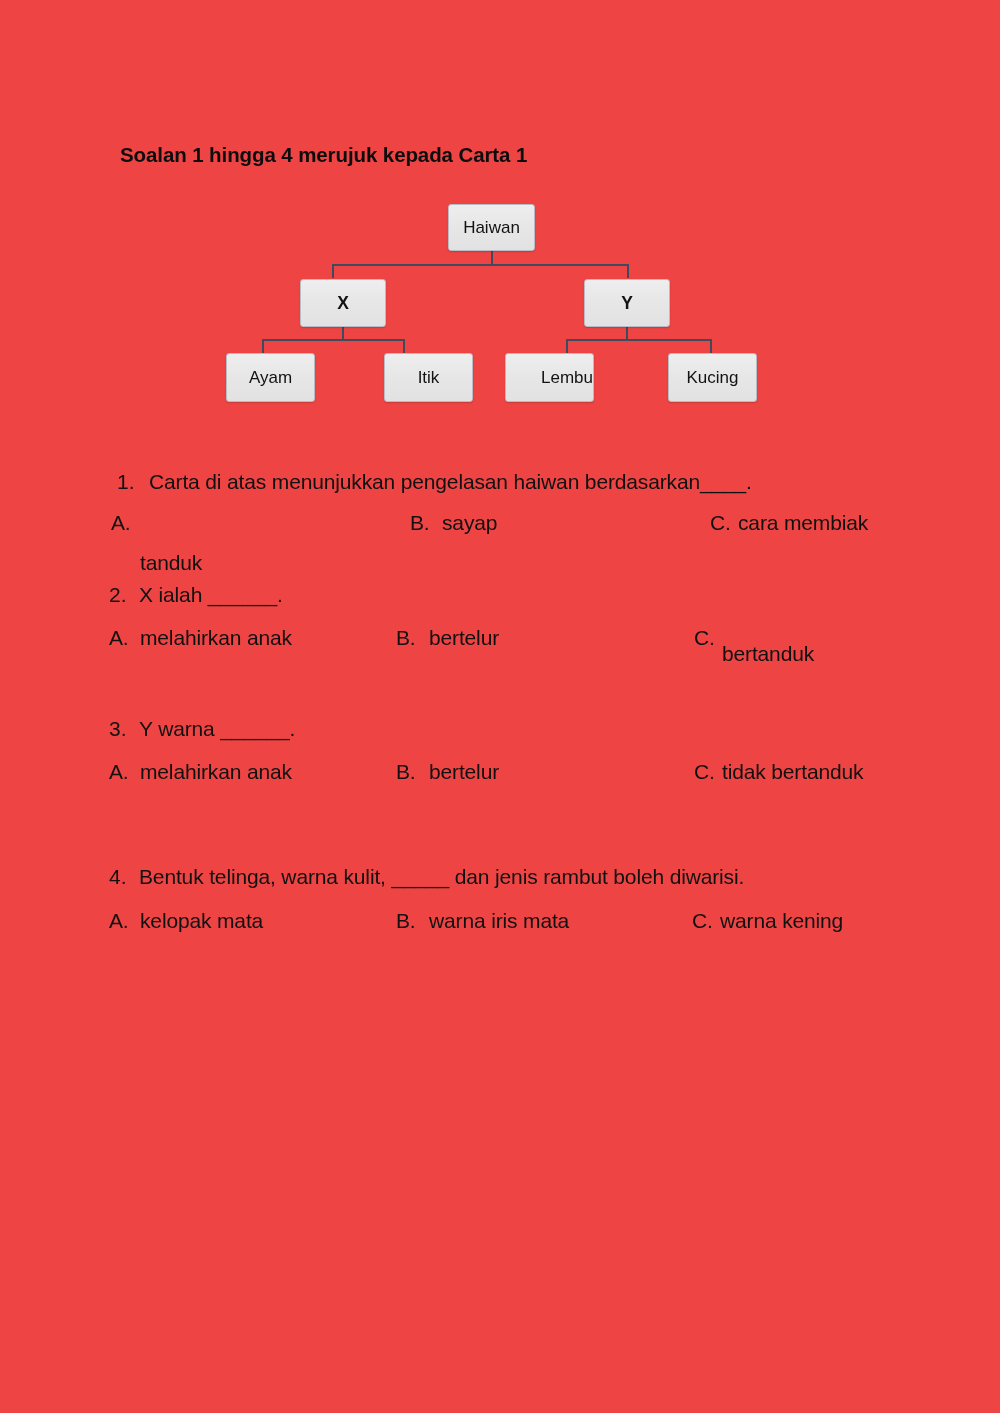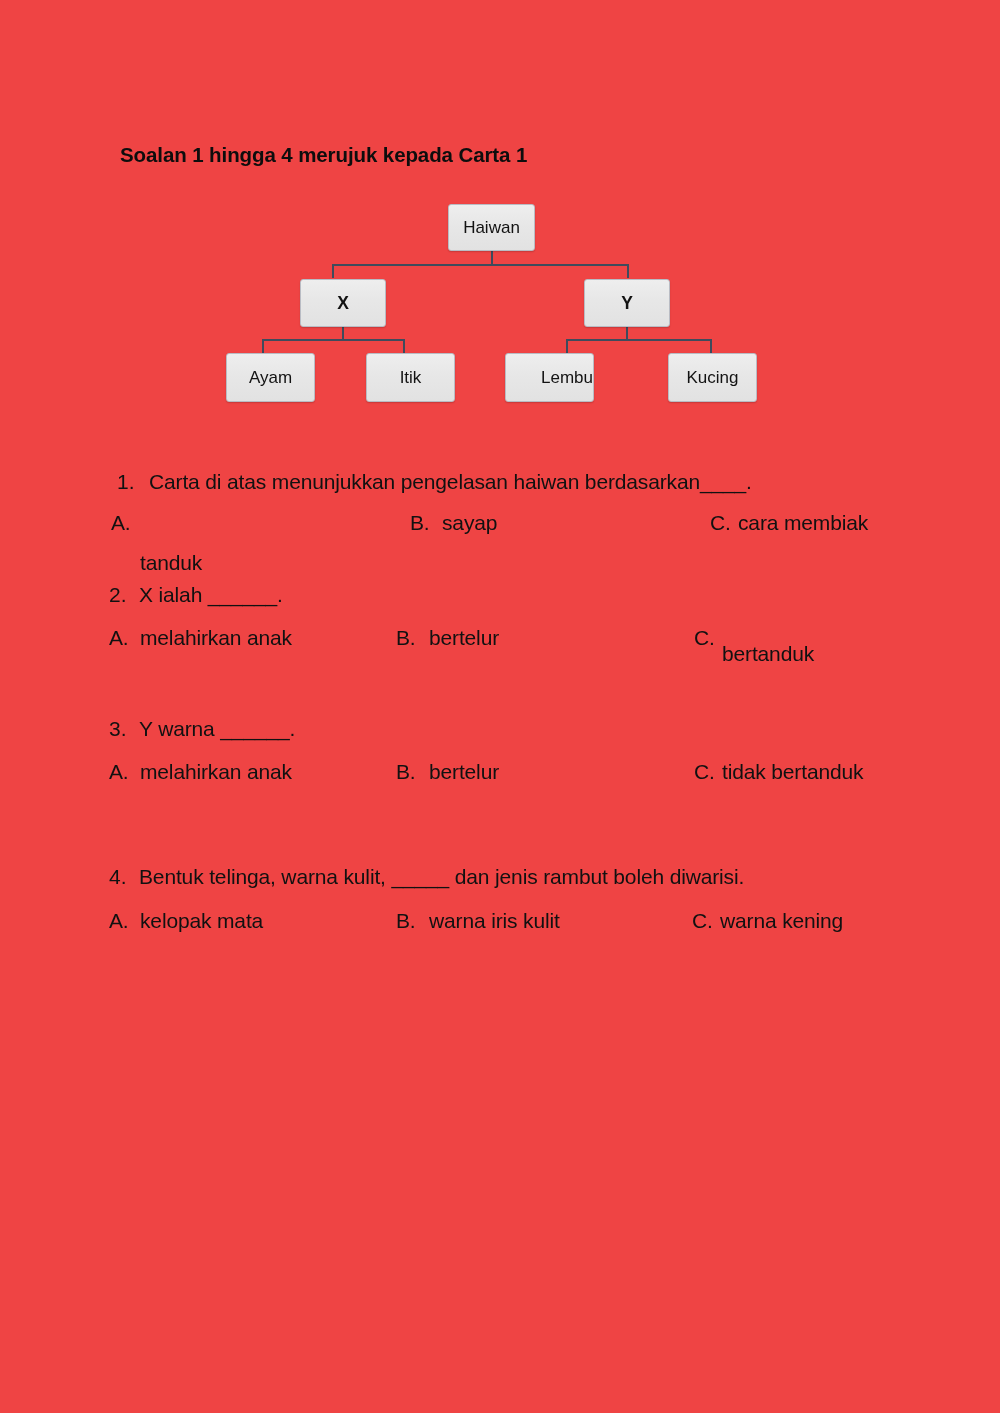--- a/index.html
+++ b/index.html
@@ -135,21 +135,21 @@
     </div>
 
     <div class="node-box strong" style="left:584px; top:84px; width:86px; height:48px;">
       <span>Y</span>
     </div>
 
     <div class="node-box" style="left:226px; top:158px; width:89px; height:49px;">
       <span>Ayam</span>
     </div>
 
-    <div class="node-box" style="left:366px; top:158px; width:89px; height:49px;">
+    <div class="node-box" style="left:384px; top:158px; width:89px; height:49px;">
       <span>Itik</span>
     </div>
 
     <div class="node-box" style="left:505px; top:158px; width:89px; height:49px;justify-content:flex-end;">
       <span>Lembu</span>
     </div>
 
     <div class="node-box" style="left:668px; top:158px; width:89px; height:49px;">
       <span>Kucing</span>
     </div>
@@ -199,19 +199,19 @@
   </div>
 
   <div class="question-block" style="top:0;">
     <span class="q-num" style="left:109px; top:865px;">4.</span>
     <span class="q-stem" style="left:139px; top:865px;">Bentuk telinga, warna kulit, _____ dan jenis rambut boleh diwarisi.</span>
 
     <span class="q-option" style="left:109px; top:909px;">A.</span>
     <span class="q-option" style="left:140px; top:909px;">kelopak mata</span>
 
     <span class="q-option" style="left:396px; top:909px;">B.</span>
-    <span class="q-option" style="left:429px; top:909px;">warna iris kulit</span>
+    <span class="q-option" style="left:429px; top:909px;">warna iris mata</span>
 
     <span class="q-option" style="left:692px; top:909px;">C.</span>
     <span class="q-option" style="left:720px; top:909px;">warna kening</span>
   </div>
 
 </div>
 
 </body></html>

